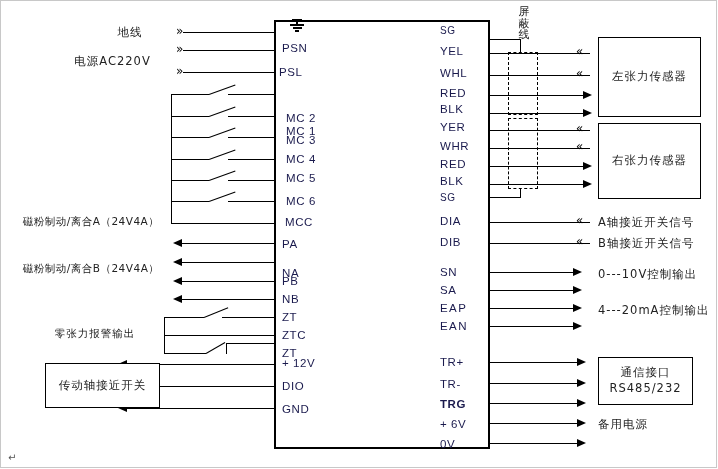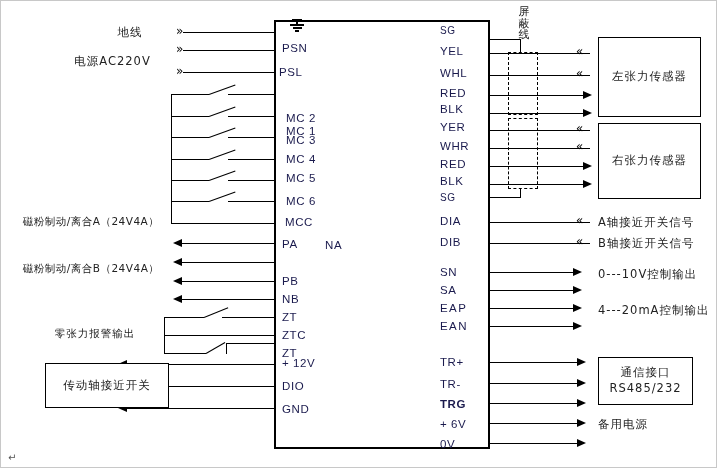--- a/index.html
+++ b/index.html
@@ -157,21 +157,21 @@
   <div class="term left" style="top:43px;">PSN</div>
   <div class="term" style="left:279px; top:67px;">PSL</div>
   <div class="term left" style="left:286px; top:90px;margin-top:36px;">MC 1</div>
   <div class="term left" style="left:286px; top:113px;">MC 2</div>
   <div class="term left" style="left:286px; top:135px;">MC 3</div>
   <div class="term left" style="left:286px; top:154px;">MC 4</div>
   <div class="term left" style="left:286px; top:173px;">MC 5</div>
   <div class="term left" style="left:286px; top:196px;">MC 6</div>
   <div class="term left" style="left:285px; top:217px;">MCC</div>
   <div class="term left" style="top:239px;">PA</div>
-  <div class="term left" style="top:240px;margin-left:43px;">NA</div>
+  <div class="term left" style="top:268px;">NA</div>
   <div class="term left" style="top:276px;">PB</div>
   <div class="term left" style="top:294px;">NB</div>
   <div class="term left" style="top:312px;">ZT</div>
   <div class="term left" style="top:330px;">ZTC</div>
   <div class="term left" style="top:348px;">ZT</div>
 
   <div class="term left" style="top:358px;">+ 12V</div>
   <div class="term left" style="top:381px;">DIO</div>
   <div class="term left" style="top:404px;">GND</div>
 
@@ -266,21 +266,21 @@
 
   <div class="wire h" style="left:125px; top:408px; width:149px;"></div>
   <div class="arrow left" style="left:118px; top:404px;"></div>
 
   <div class="cnlabel r" style="left:90px; width:80px; top:26px;">地线</div>
   <div class="cnlabel r" style="left:55px; width:115px; top:55px;">电源AC220V</div>
   <div class="cnlabel r" style="left:10px; width:162px; top:216px; font-size:10.5px; letter-spacing:0.5px;">磁粉制动/离合A（24V4A）</div>
   <div class="cnlabel r" style="left:10px; width:162px; top:263px; font-size:10.5px; letter-spacing:0.5px;">磁粉制动/离合B（24V4A）</div>
   <div class="cnlabel r" style="left:35px; width:120px; top:328px; font-size:10.5px;">零张力报警输出</div>
 
-  <div class="obox" style="left:45px; top:363px; width:124px; height:45px;">
+  <div class="obox" style="left:45px; top:363px; width:115px; height:45px;">
     <span>传动轴接近开关</span>
   </div>
 
   <div class="wire h" style="left:490px; top:39px; width:31px;"></div>
   <div class="wire v" style="left:520px; top:39px; height:14px;"></div>
 
   <div class="shield" style="left:508px; top:52px; width:30px; height:63px;"></div>
   <div class="shield" style="left:508px; top:118px; width:30px; height:71px;"></div>
   <div class="wire v" style="left:520px; top:189px; height:9px;"></div>
   <div class="wire h" style="left:490px; top:197px; width:31px;"></div>

